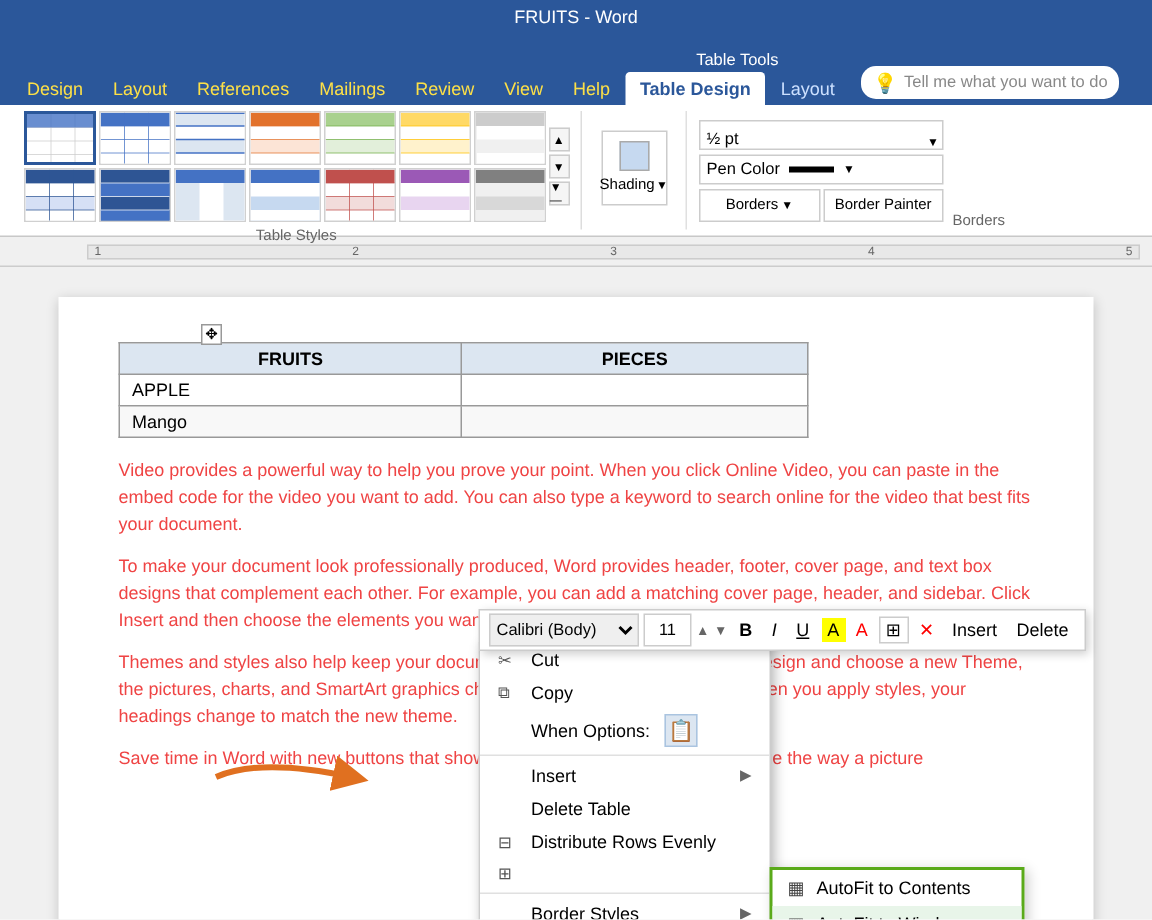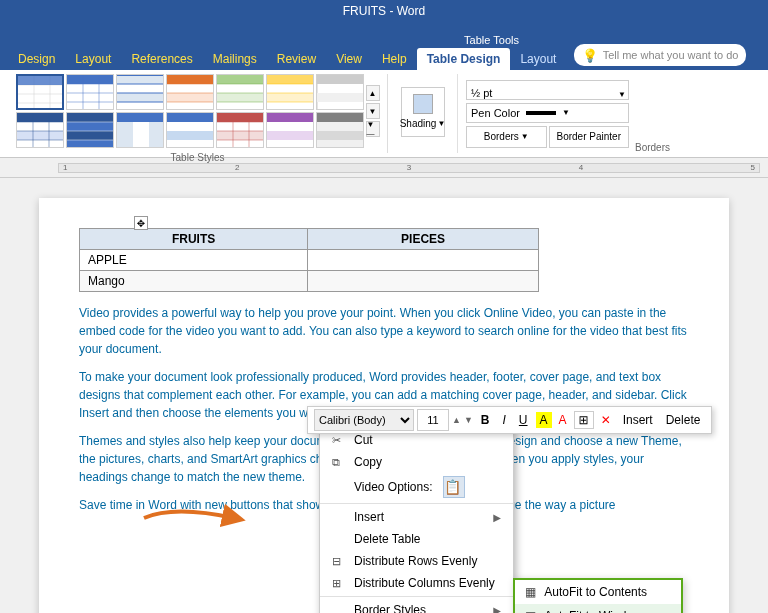--- a/index.html
+++ b/index.html
@@ -126,21 +126,21 @@
       box-shadow: 2px 2px 8px rgba(0,0,0,0.3);
       width: 195px;
       z-index: 100;
       font-size: 12px;
     }
 
     
     .mini-toolbar {
       position: absolute;
       top: 208px;
-      left: 268px;
+      left: 280px;
       background: white;
       border: 1px solid #ccc;
       box-shadow: 2px 2px 6px rgba(0,0,0,0.2);
       padding: 3px 6px;
       display: flex;
       align-items: center;
       gap: 3px;
       z-index: 101;
       height: 28px;
     }
@@ -202,21 +202,21 @@
       top: 302px;
       left: 95px;
       width: 100px;
       height: 30px;
     }
 
     
     .body-text {
       font-size: 12px;
       line-height: 1.5;
-      color: #0369a1;
+      color: #ef4444;
       margin-bottom: 10px;
     }
 
     .table-style-container {
       display: flex;
       flex-direction: column;
       align-items: center;
     }
     .table-styles-wrapper {
       display: flex;
@@ -570,40 +570,39 @@
       <div class="ctx-item">
         <span class="ctx-icon">✂</span>
         <span>Cut</span>
       </div>
       <div class="ctx-item">
         <span class="ctx-icon">⧉</span>
         <span>Copy</span>
       </div>
       <div class="ctx-item" style="padding:3px 12px;">
         <span class="ctx-icon"></span>
-        <span>Video Options:</span>
+        <span>When Options:</span>
         <span style="margin-left:4px; width:22px; height:22px; background:#dce6f1; border:1px solid #aac4e0; display:inline-flex; align-items:center; justify-content:center; font-size:14px;">📋</span>
       </div>
       <div class="ctx-separator"></div>
       <div class="ctx-item">
         <span class="ctx-icon"></span>
         <span>Insert</span>
         <span class="ctx-arrow">▶</span>
       </div>
       <div class="ctx-item">
         <span class="ctx-icon"></span>
         <span>Delete Table</span>
       </div>
       <div class="ctx-item">
         <span class="ctx-icon">⊟</span>
         <span>Distribute Rows Evenly</span>
       </div>
       <div class="ctx-item">
         <span class="ctx-icon">⊞</span>
-        <span>Distribute Columns Evenly</span>
       </div>
       <div class="ctx-separator"></div>
       <div class="ctx-item">
         <span class="ctx-icon"></span>
         <span>Border Styles</span>
         <span class="ctx-arrow">▶</span>
       </div>
 
     </div>
 

